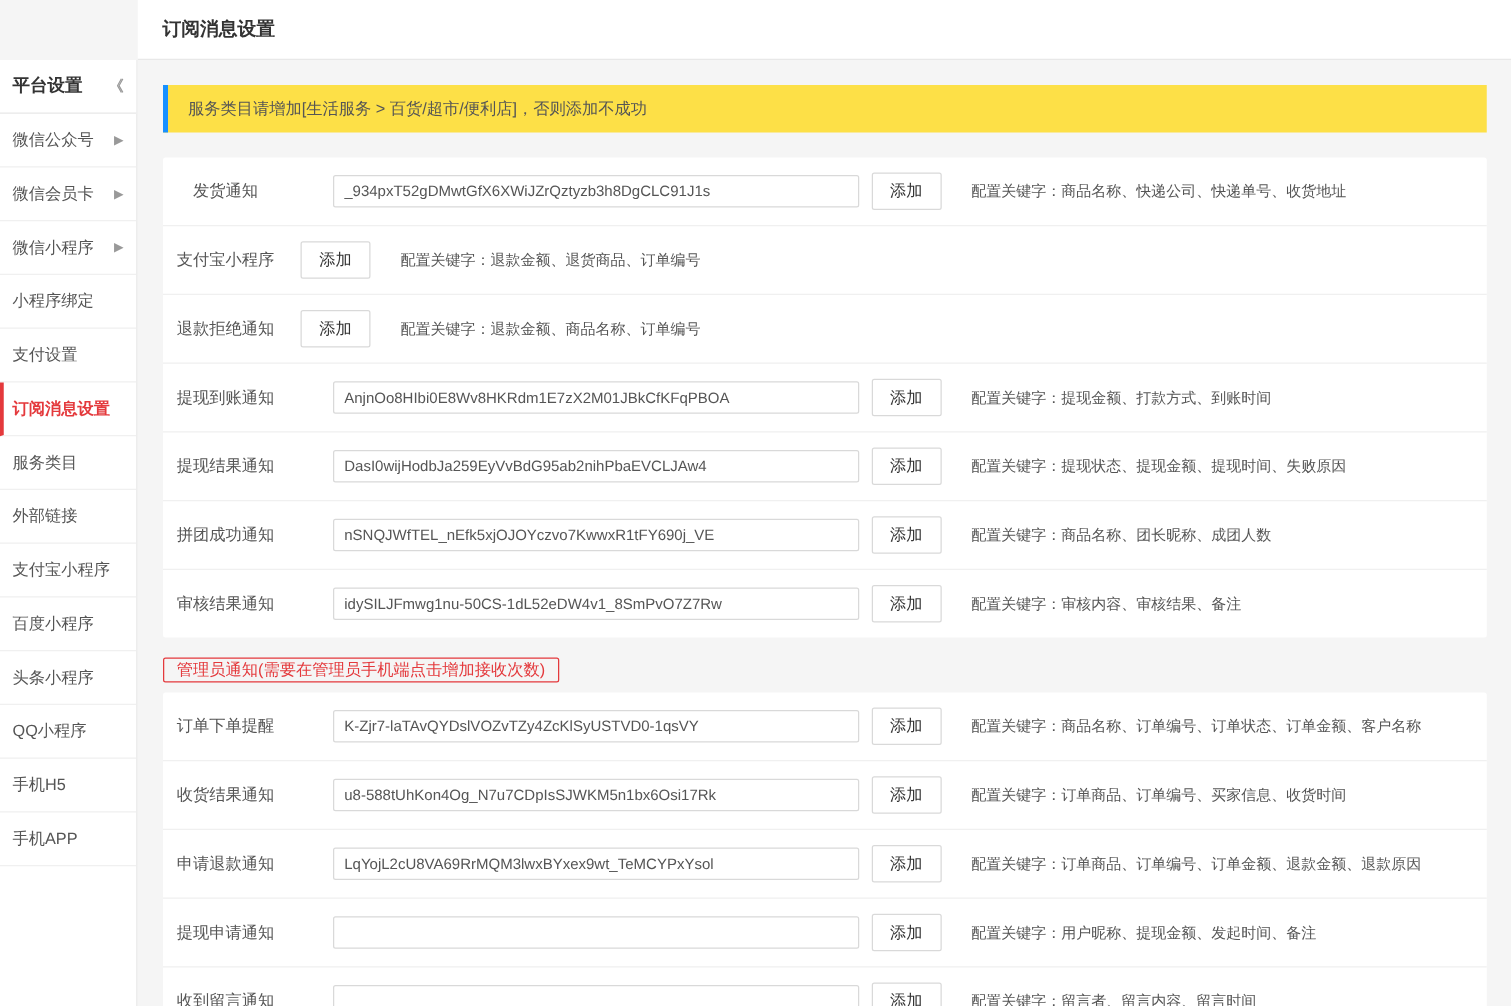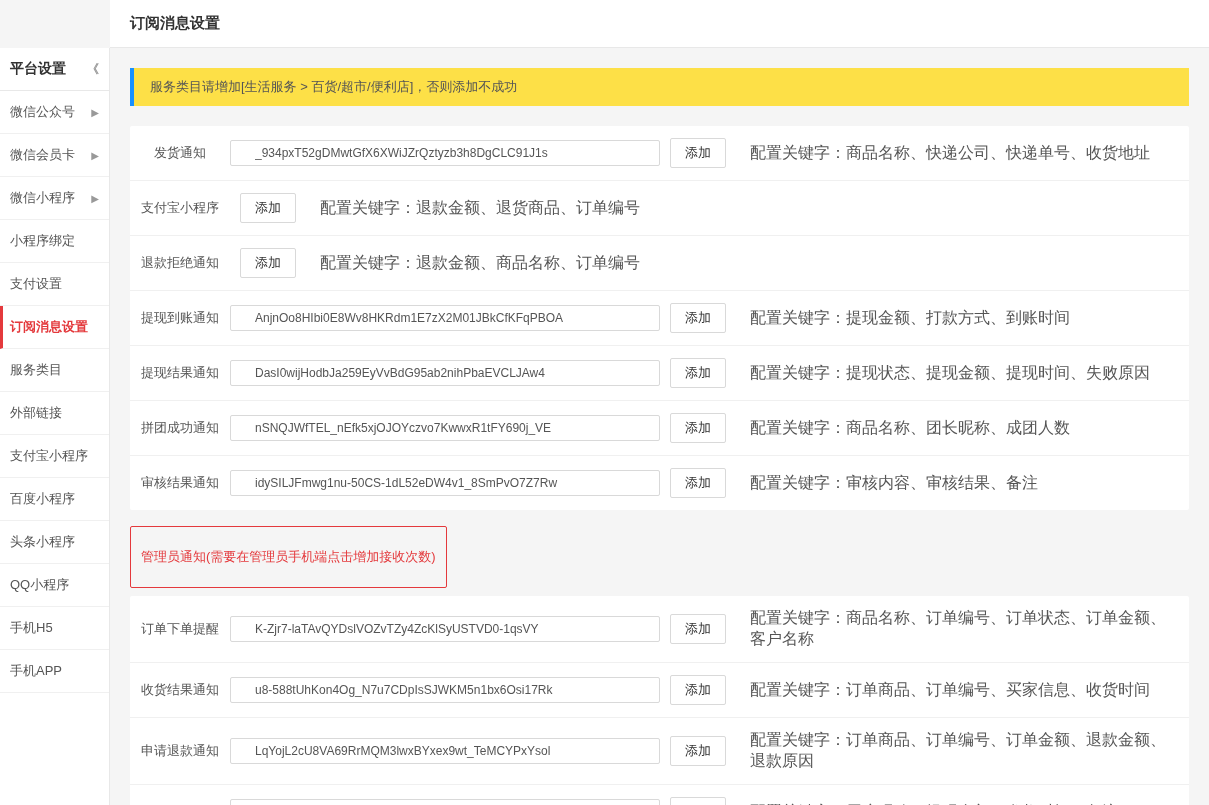--- a/index.html
+++ b/index.html
@@ -107,54 +107,55 @@
       color: #555;
       font-size: 13px;
       flex-shrink: 0;
       padding-right: 10px;
     }
     .row-input {
       flex: 1;
       max-width: 430px;
       border: 1px solid #d9d9d9;
       border-radius: 2px;
-      padding: 5px 24px;
+      padding: 5px 8px;
       font-size: 12px;
       color: #555;
       background: #fff;
       outline: none;
+      margin-left: 36px;
     }
     .add-btn {
       margin-left: 10px;
       padding: 5px 14px;
       background: #fff;
       border: 1px solid #d9d9d9;
       border-radius: 2px;
       cursor: pointer;
       font-size: 13px;
       color: #333;
       flex-shrink: 0;
     }
     .row-config {
       margin-left: 14px;
-      font-size: 16px;
+      font-size: 12px;
       color: #555;
       flex: 1;
       padding-left: 10px;
     }
 
     
     .admin-section-header {
       margin: 16px 0 8px 0;
       display: inline-block;
     }
     .admin-section-box {
       border: 1px solid #e4393c;
       color: #e4393c;
-      padding: 21px 10px;
+      padding: 0 10px;
       font-size: 13px;
       border-radius: 2px;
       cursor: pointer;
       display: inline-block;
     }
   </style>
 </head>
 <body>
 
 <div class="sidebar">

